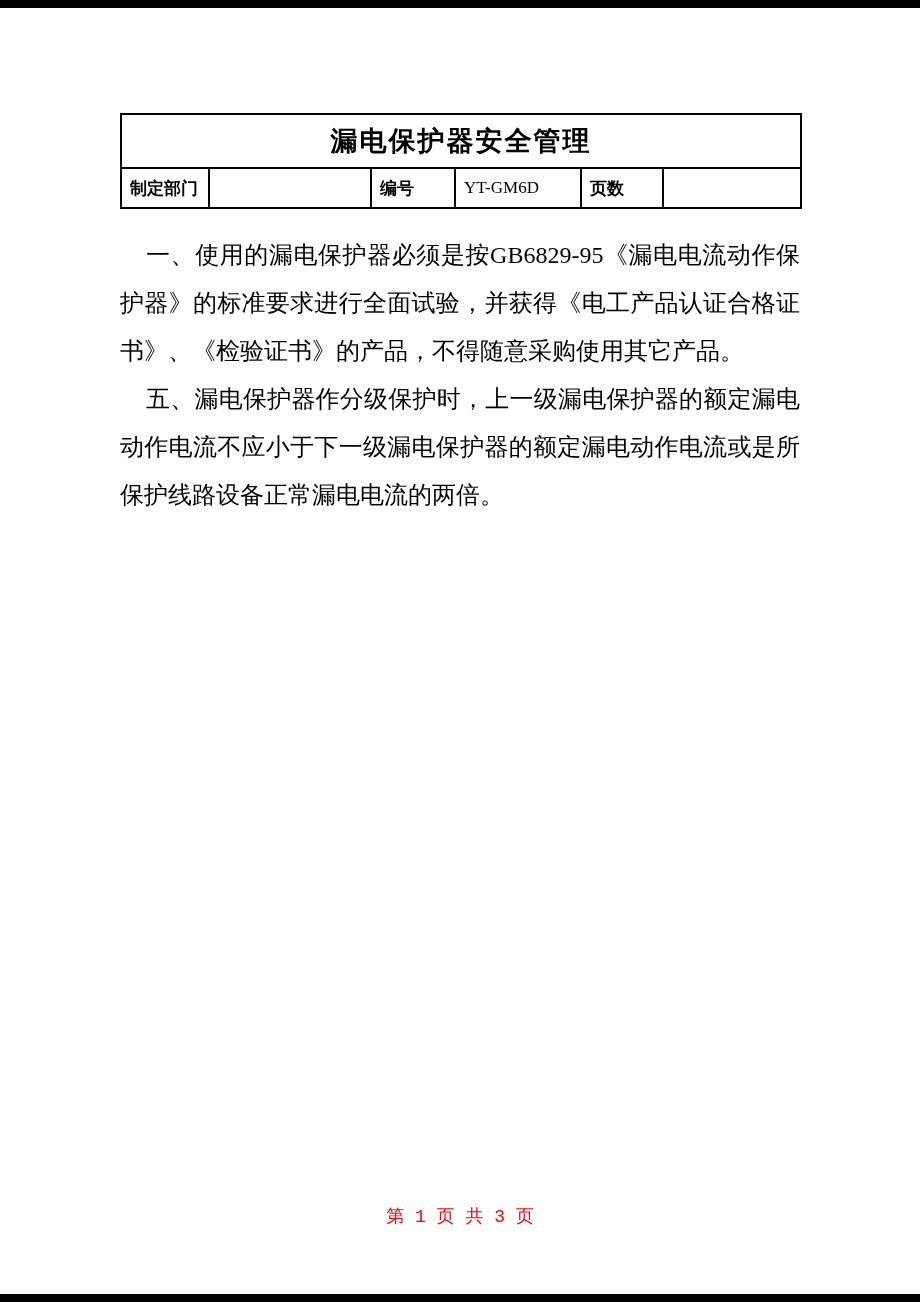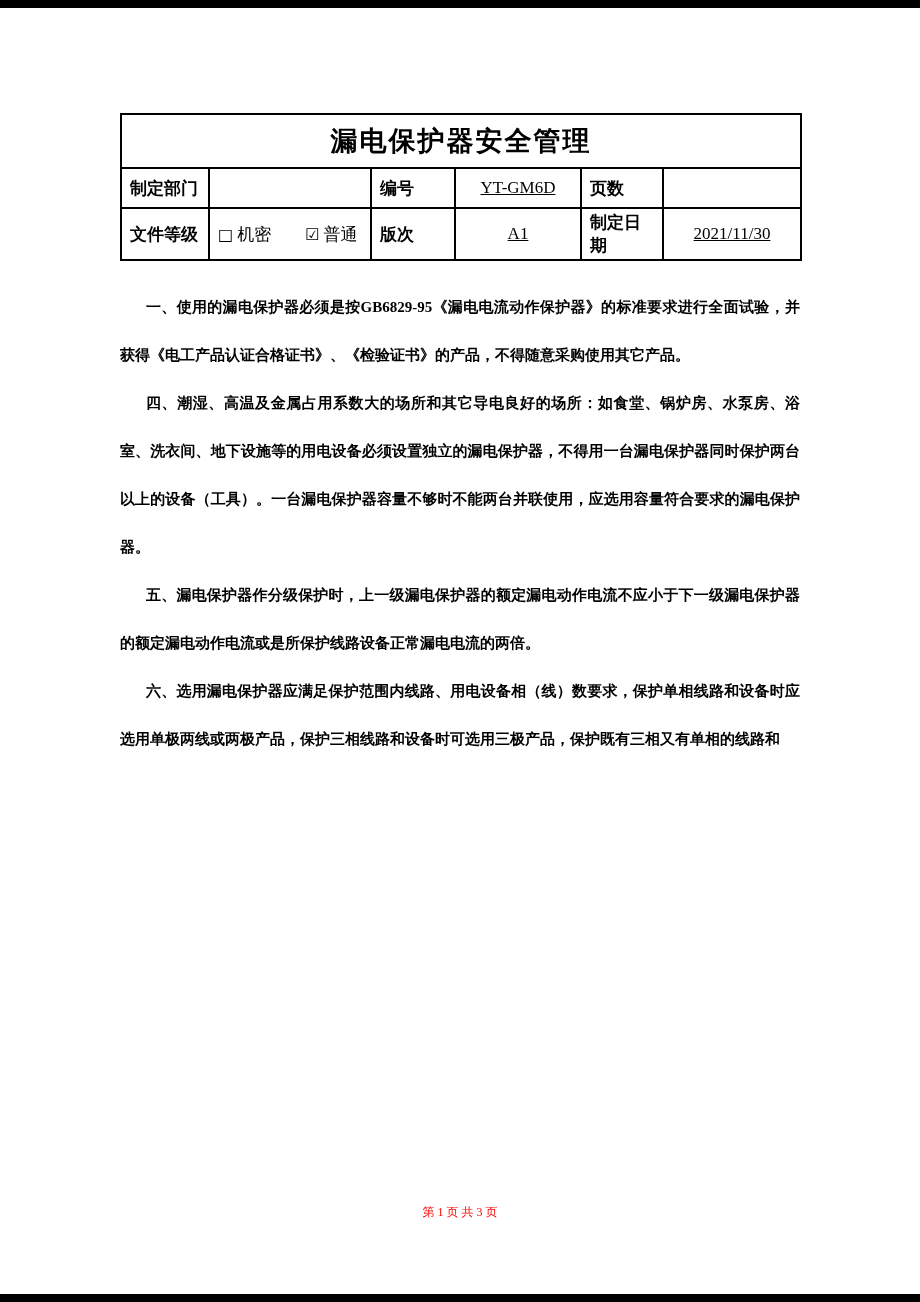--- a/index.html
+++ b/index.html
@@ -45,52 +45,51 @@
   }
   .meta-table td.title-cell {
     height: 54px;
     font-size: 27px;
     font-weight: bold;
     text-align: center;
     letter-spacing: 2px;
     padding: 4px 8px;
   }
   .meta-table td.label { font-weight: bold; text-align: left; }
-  .meta-table td.value { text-align: center; text-decoration: underline; }
+  .meta-table td.value { text-align: left; }
   .meta-table td.checkbox-cell { text-align: left; }
   .cb {
     font-family: "DejaVu Sans", sans-serif;
     font-size: 16px;
     display: inline-block;
     margin-right: 4px;
   }
   .cb-gap { display: inline-block; width: 34px; }
 
   .body-text {
     margin-top: 22px;
-    font-size: 15px;
+    font-size: 24px;
     line-height: 48px;
     text-align: justify;
-    font-weight: bold;
   }
   .body-text p {
     margin: 0;
     padding: 0;
     text-indent: 26px;
   }
 
   .page-footer {
     position: absolute;
     left: 0;
     top: 1204px;
     width: 920px;
     text-align: center;
     color: #ff0000;
-    font-size: 12px;
-    font-family: Liberation Serif, serif;
+    font-size: 18px;
+    font-family: Liberation Mono, monospace;
   }
 </style>
 </head>
 <body>
 
 <div class="edge-bar top"></div>
 
 <div class="doc">
 
   <table class="meta-table">
@@ -107,37 +106,25 @@
         <td colspan="6" class="title-cell">漏电保护器安全管理</td>
       </tr>
       <tr>
         <td class="label">制定部门</td>
         <td class="value"></td>
         <td class="label">编号</td>
         <td class="value">YT-GM6D</td>
         <td class="label">页数</td>
         <td class="value"></td>
       </tr>
-      <tr>
-        <td class="label">文件等级</td>
-        <td class="checkbox-cell">
-          <span class="cb">□</span><span>机密</span><span class="cb-gap"></span><span class="cb">☑</span><span>普通</span>
-        </td>
-        <td class="label">版次</td>
-        <td class="value">A1</td>
-        <td class="label">制定日期</td>
-        <td class="value">2021/11/30</td>
-      </tr>
     </tbody>
   </table>
 
   <div class="body-text">
     <p>一、使用的漏电保护器必须是按GB6829-95《漏电电流动作保护器》的标准要求进行全面试验，并获得《电工产品认证合格证书》、《检验证书》的产品，不得随意采购使用其它产品。</p>
-    <p>四、潮湿、高温及金属占用系数大的场所和其它导电良好的场所：如食堂、锅炉房、水泵房、浴室、洗衣间、地下设施等的用电设备必须设置独立的漏电保护器，不得用一台漏电保护器同时保护两台以上的设备（工具）。一台漏电保护器容量不够时不能两台并联使用，应选用容量符合要求的漏电保护器。</p>
     <p>五、漏电保护器作分级保护时，上一级漏电保护器的额定漏电动作电流不应小于下一级漏电保护器的额定漏电动作电流或是所保护线路设备正常漏电电流的两倍。</p>
-    <p>六、选用漏电保护器应满足保护范围内线路、用电设备相（线）数要求，保护单相线路和设备时应选用单极两线或两极产品，保护三相线路和设备时可选用三极产品，保护既有三相又有单相的线路和</p>
   </div>
 
 </div>
 
 <div class="page-footer">第 1 页 共 3 页</div>
 
 <div class="edge-bar bottom"></div>
 
 </body></html>

